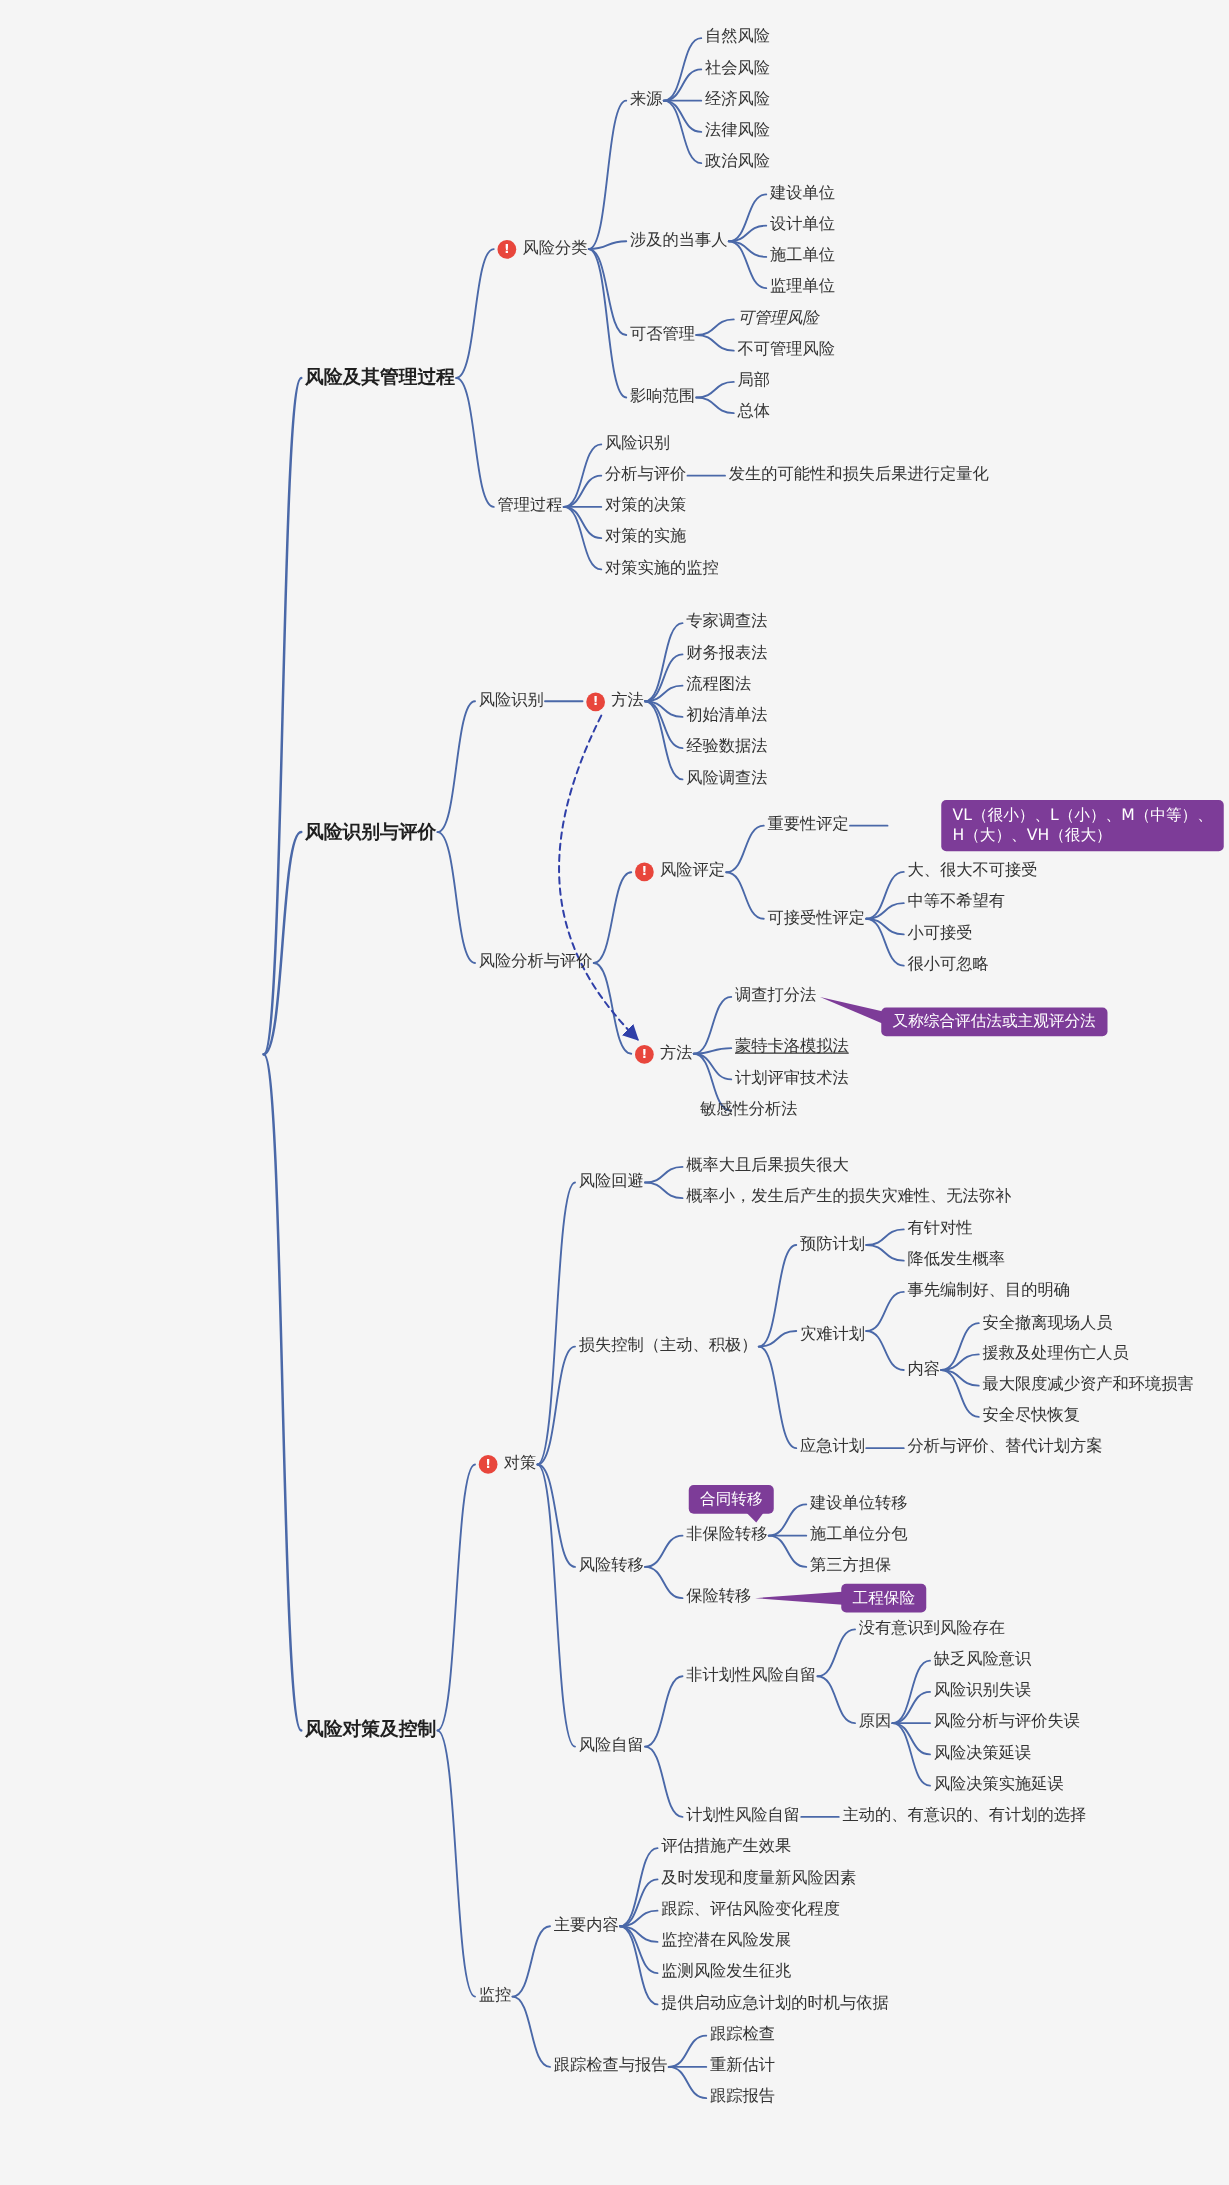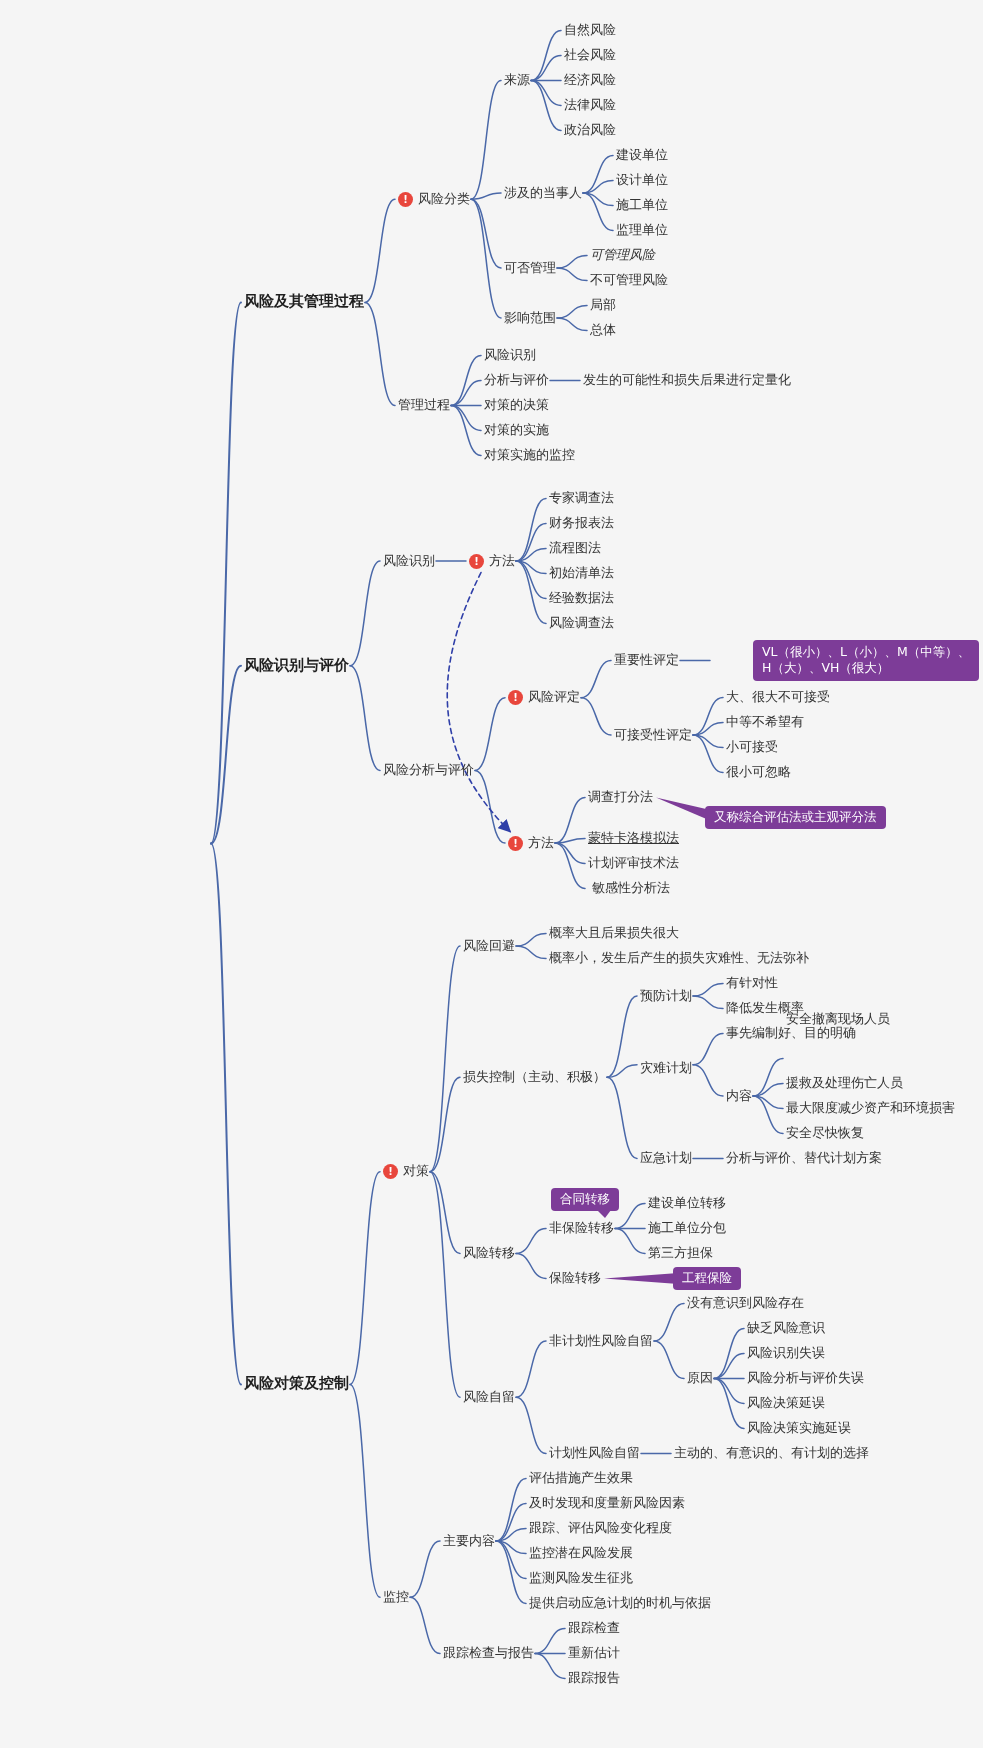--- a/index.html
+++ b/index.html
@@ -283,21 +283,21 @@
     </div>
     <div class="node plain" style="left: 588px; top: 789px;">
       <span class="lbl">调查打分法</span>
     </div>
     <div class="node plain" style="left: 588px; top: 830px; text-decoration: underline;">
       <span class="lbl">蒙特卡洛模拟法</span>
     </div>
     <div class="node plain" style="left: 588px; top: 855px;">
       <span class="lbl">计划评审技术法</span>
     </div>
-    <div class="node plain" style="left: 592px; top: 880px; align-items: center;">
+    <div class="node plain" style="left: 560px; top: 880px; align-items: center;">
       <span class="lbl">敏感性分析法</span>
     </div>
     <div class="node branch" style="left: 244px; top: 1374px;">
       <span class="lbl">风险对策及控制</span>
     </div>
     <div class="node plain" style="left: 383px; top: 1163px;">
       <span class="badge">!</span>
       <span class="lbl">对策</span>
     </div>
     <div class="node plain" style="left: 463px; top: 938px;">
@@ -323,21 +323,21 @@
     </div>
     <div class="node plain" style="left: 640px; top: 1060px;">
       <span class="lbl">灾难计划</span>
     </div>
     <div class="node plain" style="left: 726px; top: 1025px;">
       <span class="lbl">事先编制好、目的明确</span>
     </div>
     <div class="node plain" style="left: 726px; top: 1088px;">
       <span class="lbl">内容</span>
     </div>
-    <div class="node plain" style="left: 786px; top: 1011px; font-family: Liberation Serif, serif;">
+    <div class="node plain" style="left: 786px; top: 1050px; font-family: Liberation Serif, serif;">
       <span class="lbl">安全撤离现场人员</span>
     </div>
     <div class="node plain" style="left: 786px; top: 1075px;">
       <span class="lbl">援救及处理伤亡人员</span>
     </div>
     <div class="node plain" style="left: 786px; top: 1100px;">
       <span class="lbl">最大限度减少资产和环境损害</span>
     </div>
     <div class="node plain" style="left: 786px; top: 1125px;">
       <span class="lbl">安全尽快恢复</span>

